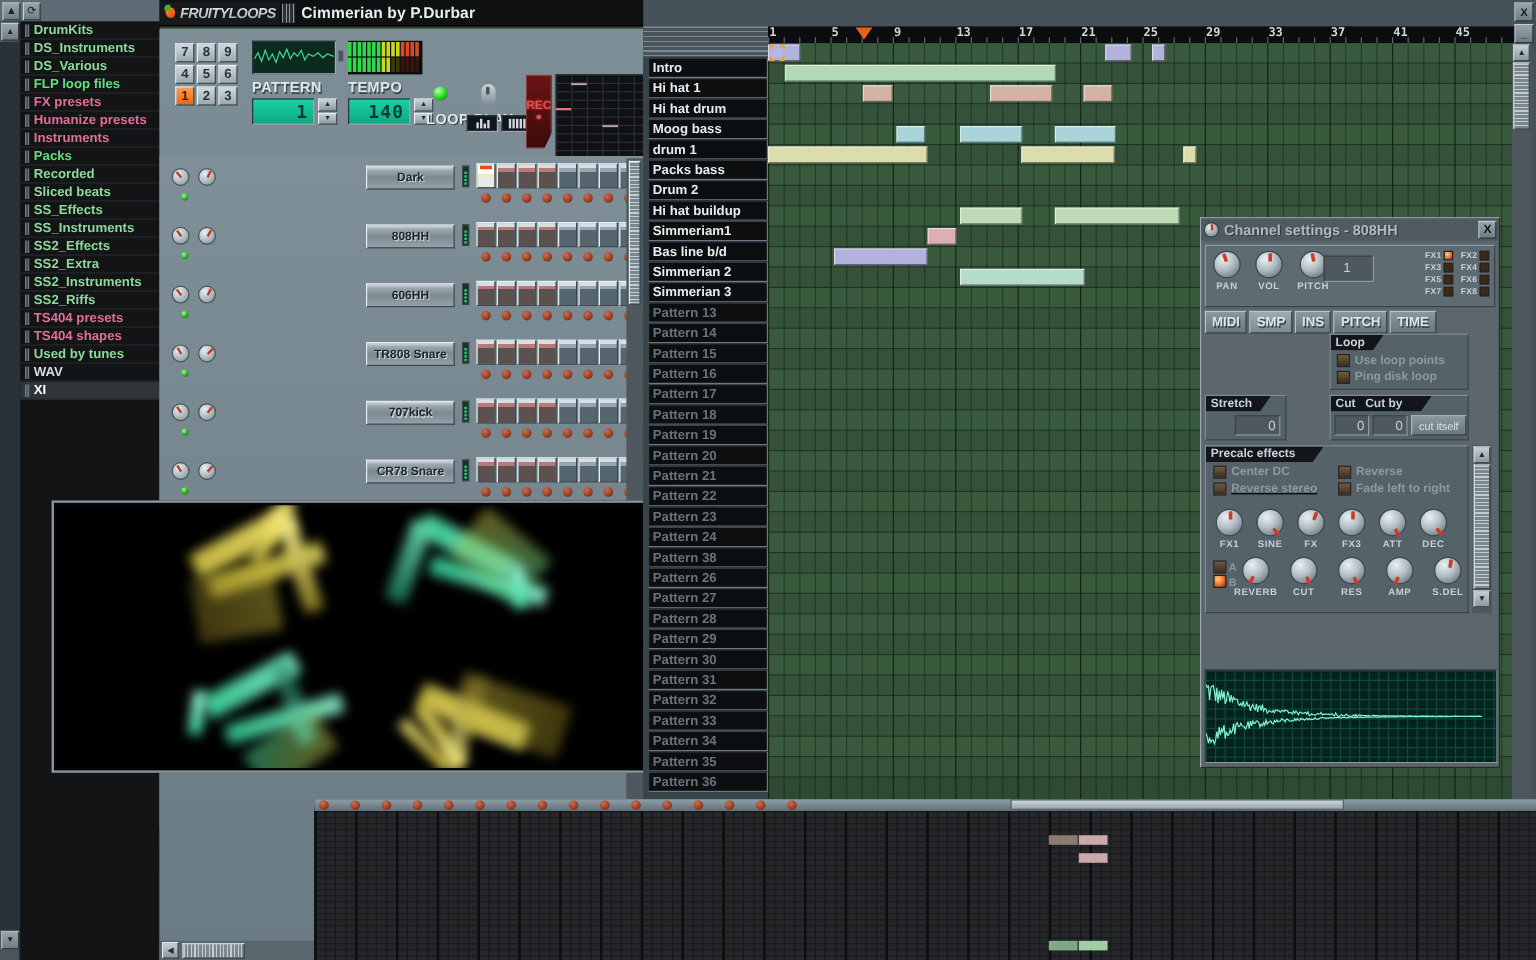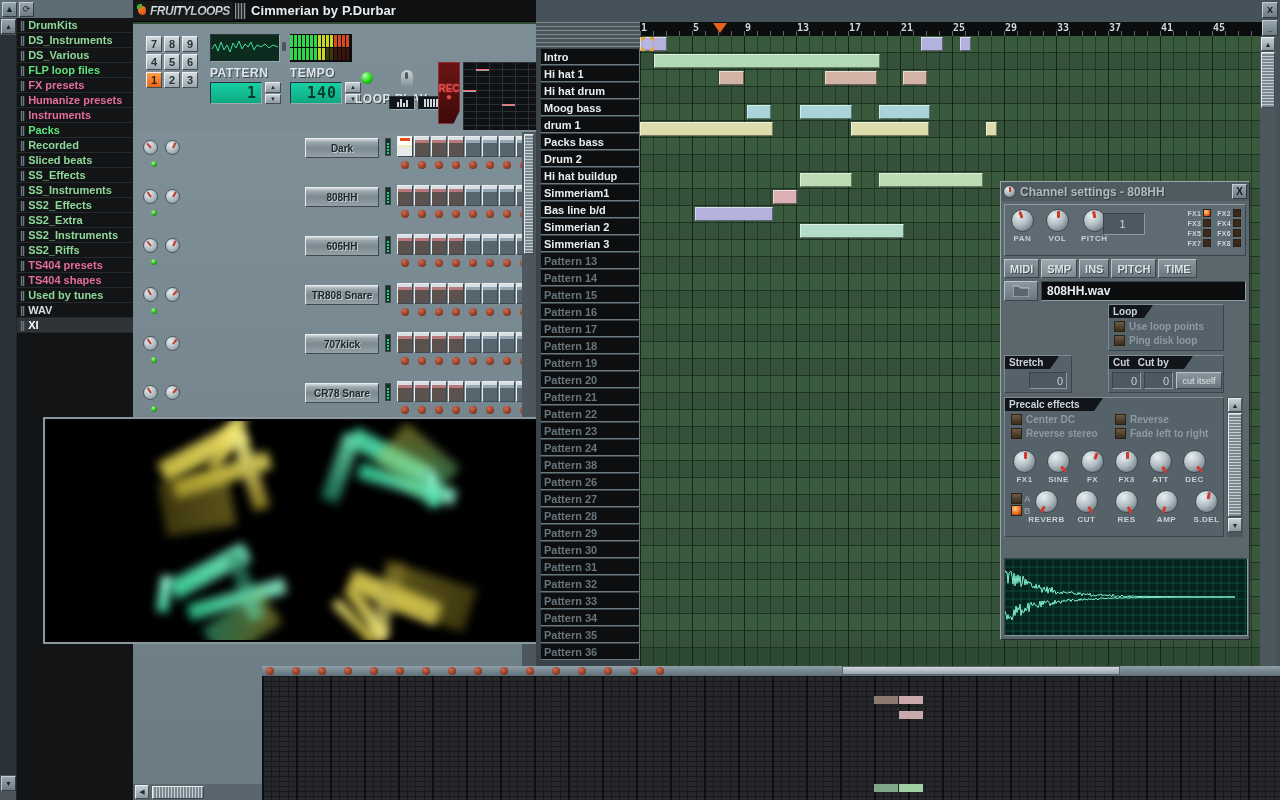--- a/index.html
+++ b/index.html
@@ -1604,30 +1604,20 @@
     </div>
 
     <div id="cs-tabs" style="display:flex;gap:2px;margin:2px 3px 0 3px;">
         <div class="tabbtn">MIDI</div>
         <div class="tabbtn act">SMP</div>
         <div class="tabbtn">INS</div>
         <div class="tabbtn">PITCH</div>
         <div class="tabbtn">TIME</div>
       </div>
 
-    <div style="display:flex;gap:3px;margin:3px;">
-      <div style="width:34px;height:20px;background:linear-gradient(180deg,#8a989f,#69787f);
-                  border-top:1px solid #b9c4c9;border-left:1px solid #b9c4c9;border-right:1px solid #3a444a;border-bottom:1px solid #3a444a;
-                  display:flex;align-items:center;justify-content:center;">
-        <svg width="16" height="12" viewBox="0 0 16 12">
-            <path d="M0 1h6l1.5 2H16v9H0z" fill="#5a666d" stroke="#c3ced3" stroke-width="1"></path>
-          </svg>
-      </div>
-      <div id="cs-path" style="flex:1">808HH.wav</div>
-    </div>
 
     <div style="position:relative;margin:0 3px;height:300px;">
 
 
       <div class="grp" style="left:104px;top:0;width:116px;height:47px;">
         <div class="grp-hdr" style="width:44px;">Loop</div>
         <div id="loop-opts" style="position:absolute;left:5px;top:16px;">
             <div style="display: flex; align-items: center; gap: 4px; margin-bottom: 3px;">
               <span class="chk"></span>
               <span class="chklbl">Use loop points</span>
@@ -1661,21 +1651,21 @@
         <div class="grp-hdr" style="width:98px;">Precalc effects</div>
         <div id="precalc-opts" style="position:absolute;left:6px;top:16px;display:grid;grid-template-columns:104px 110px;gap:3px 0;">
             <div style="display: flex; align-items: center; gap: 4px;">
               <span class="chk"></span>
               <span class="chklbl">Center DC</span>
             </div>
             <div style="display: flex; align-items: center; gap: 4px;">
               <span class="chk"></span>
               <span class="chklbl">Reverse</span>
             </div>
-            <div style="display: flex; align-items: center; gap: 4px;">
+            <div style="display: flex; align-items: center; gap: 4px; text-decoration: underline;">
               <span class="chk"></span>
               <span class="chklbl">Reverse stereo</span>
             </div>
             <div style="display: flex; align-items: center; gap: 4px;">
               <span class="chk"></span>
               <span class="chklbl">Fade left to right</span>
             </div>
           </div>
         <div id="precalc-k1" style="position:absolute;left:6px;top:52px;display:flex;gap:7px;">
             <div style="display: flex; flex-direction: column; align-items: center; gap: 2px; width: 27px;">

